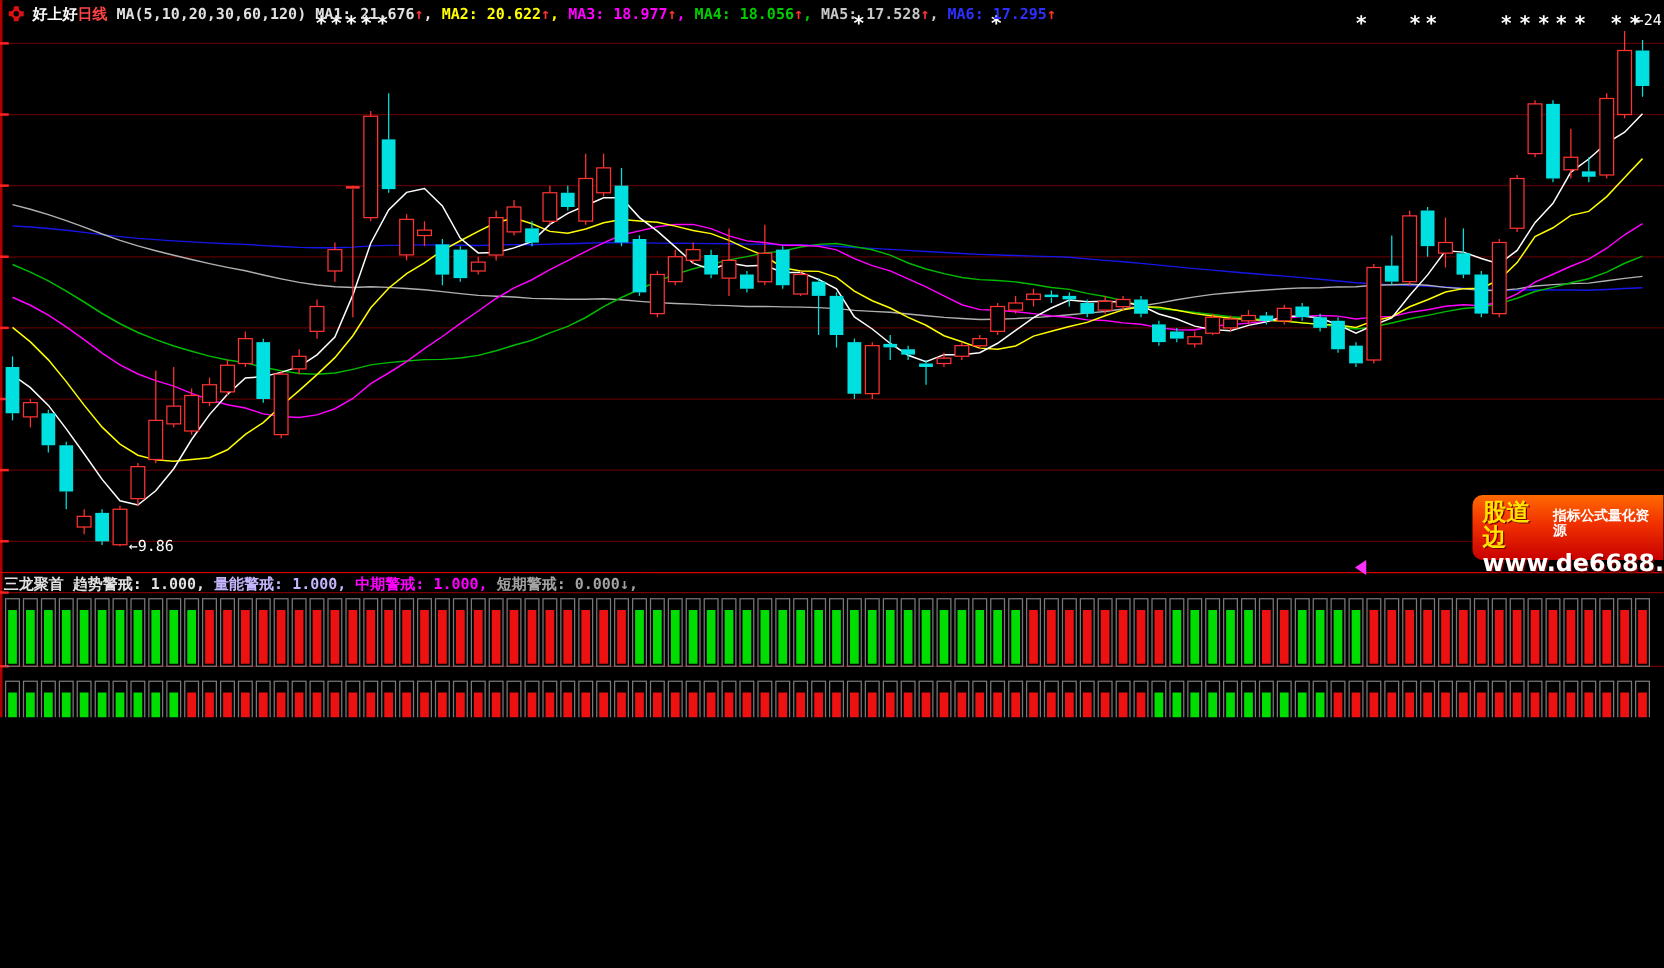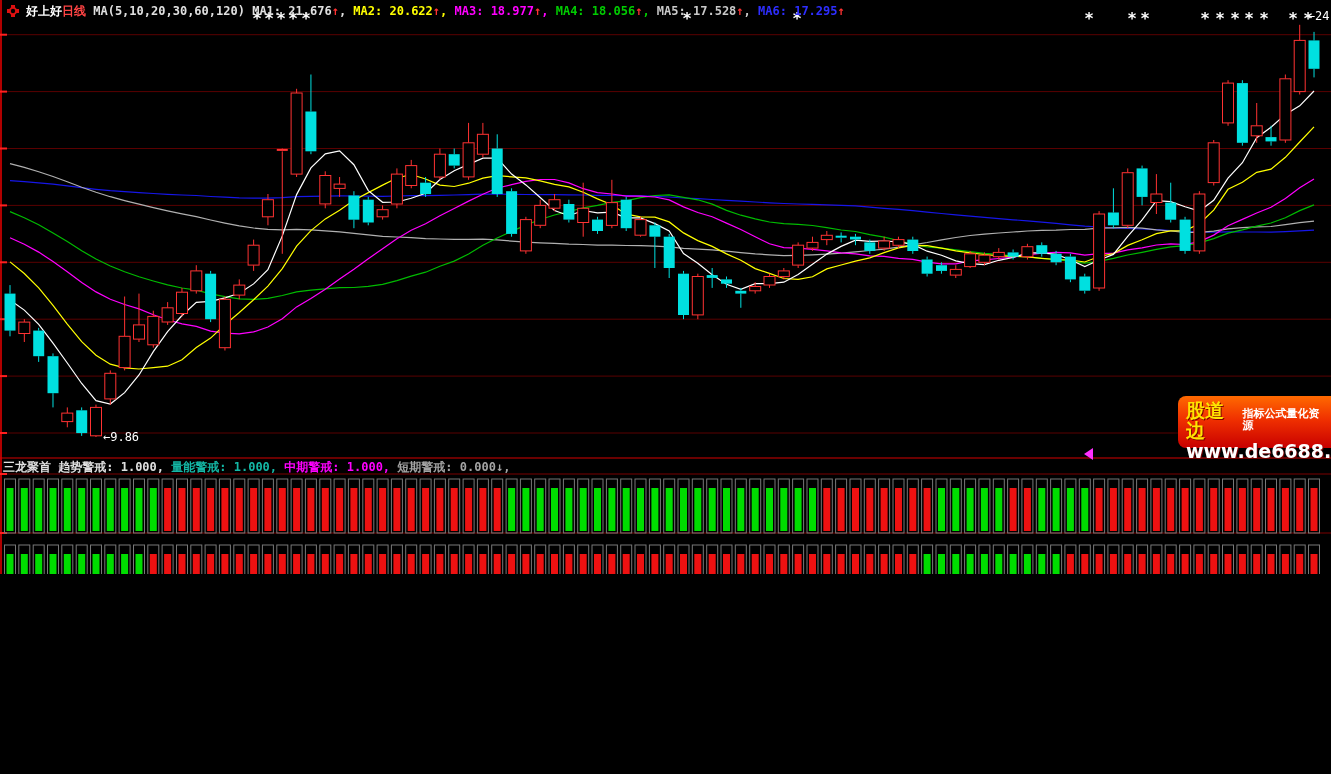--- a/index.html
+++ b/index.html
@@ -1345,21 +1345,21 @@
         <line x1="940.6" y1="767" x2="940.6" y2="774" stroke="#d40000" stroke-width="2"></line>
         <line x1="999.2" y1="767" x2="999.2" y2="774" stroke="#d40000" stroke-width="2"></line>
         <line x1="1057.8" y1="767" x2="1057.8" y2="774" stroke="#d40000" stroke-width="2"></line>
         <line x1="1116.4" y1="767" x2="1116.4" y2="774" stroke="#d40000" stroke-width="2"></line>
         <line x1="1175.0" y1="767" x2="1175.0" y2="774" stroke="#d40000" stroke-width="2"></line>
         <line x1="1233.6" y1="767" x2="1233.6" y2="774" stroke="#d40000" stroke-width="2"></line>
         <line x1="1292.2" y1="767" x2="1292.2" y2="774" stroke="#d40000" stroke-width="2"></line>
       </g>
     </svg>
 
-  <div class="panelheader" id="panel-header"><span style="color: rgb(224, 224, 224); margin-top: 27px;">三龙聚首 </span><span style="color: rgb(224, 224, 224);">趋势警戒: 1.000, </span><span style="color: #14b8a6;">量能警戒: 1.000, </span><span style="color: rgb(255, 0, 255); text-align: right;">中期警戒: 1.000, </span><span style="color: #a3a3a3;">短期警戒: 0.000↓,</span></div>
+  <div class="panelheader" id="panel-header"><span style="color: rgb(224, 224, 224); margin-top: 27px;">三龙聚首 </span><span style="color: rgb(224, 224, 224);">趋势警戒: 1.000, </span><span style="color: #c4b5fd;">量能警戒: 1.000, </span><span style="color: rgb(255, 0, 255); text-align: right;">中期警戒: 1.000, </span><span style="color: #a3a3a3;">短期警戒: 0.000↓,</span></div>
 
   <div class="watermark">
     <div class="wm-line1">
       <span class="wm-brand">股道边</span>
       <span class="wm-tagline">指标公式量化资源</span>
     </div>
     <div class="wm-url">www.de6688.com</div>
   </div>
 
   <div class="xaxis-date">2023M01</div>

